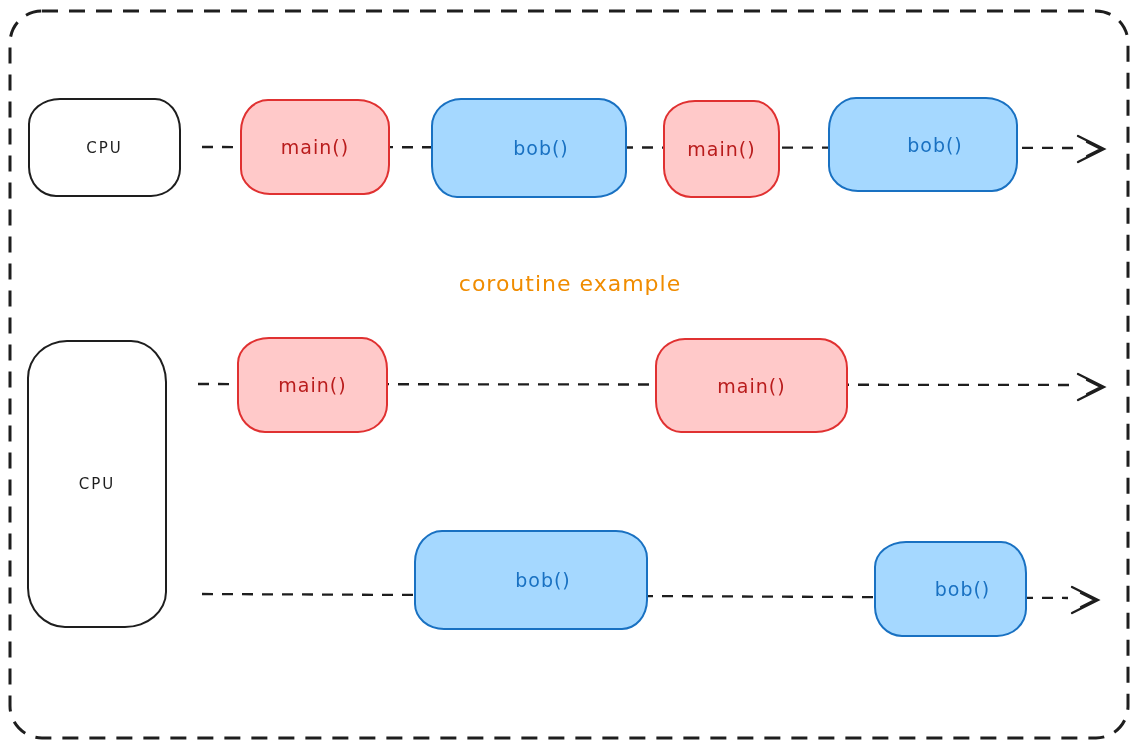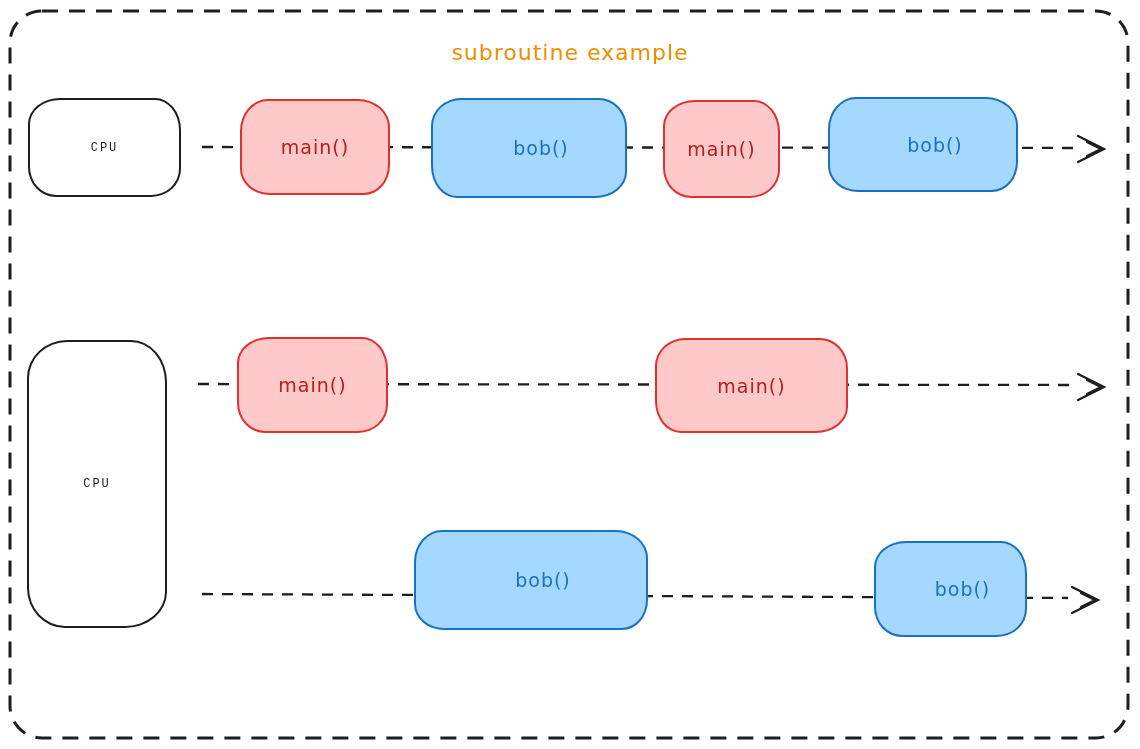--- a/index.html
+++ b/index.html
@@ -45,21 +45,21 @@
   }
   .node .label {
     font-size: 19px;
     letter-spacing: 1px;
     white-space: nowrap;
   }
   .r1 { border-radius: 32px 26px 30px 28px / 26px 32px 28px 30px; }
   .r2 { border-radius: 28px 32px 26px 30px / 32px 28px 30px 26px; }
   .r3 { border-radius: 30px 28px 32px 26px / 28px 30px 26px 32px; }
   .cpu  { border-color: #1e1e1e; color: #1e1e1e; background: #ffffff; }
-  .cpu .label { letter-spacing: 2px; font-size: 12px; font-family: Liberation Mono, monospace; }
+  .cpu .label { letter-spacing: 2px; font-size: 15px; }
   .main { border-color: #e03131; color: #b91c1c; background: #ffc9c9; }
   .bob  { border-color: #1971c2; color: #1971c2; background: #a5d8ff; padding-left: 24px; }
 </style>
 </head>
 <body>
 
 <div class="canvas">
 
   <svg class="wires" viewBox="0 0 1140 749" xmlns="http://www.w3.org/2000/svg">
     <rect x="10" y="11" width="1118" height="727" rx="32" fill="none" stroke="#1e1e1e" stroke-width="3" stroke-dasharray="16 11"></rect>
@@ -76,21 +76,20 @@
       <path d="M1087 380 L1101 387 L1087 394"></path>
     </g>
 
     <line x1="202" y1="594" x2="1068" y2="598" stroke="#1e1e1e" stroke-width="2.3" stroke-dasharray="11 9"></line>
     <g fill="none" stroke="#1e1e1e" stroke-width="2.3" stroke-linecap="round">
       <path d="M1072 587 L1098 600 L1072 613"></path>
       <path d="M1081 593 L1095 600 L1081 607"></path>
     </g>
   </svg>
 
-  <div class="section-title" style="top:40px;">subroutine example</div>
 
   <div class="node cpu r1" style="left:28px; top:98px; width:153px; height:99px;">
     <span class="label">CPU</span>
   </div>
 
   <div class="node main r2" style="left:240px; top:99px; width:150px; height:96px;">
     <span class="label">main()</span>
   </div>
 
   <div class="node bob r3" style="left:431px; top:98px; width:196px; height:100px;">
@@ -98,20 +97,21 @@
   </div>
 
   <div class="node main r1" style="left:663px; top:100px; width:117px; height:98px;">
     <span class="label">main()</span>
   </div>
 
   <div class="node bob r2" style="left:828px; top:97px; width:190px; height:95px;">
     <span class="label">bob()</span>
   </div>
 
+  <div class="section-title" style="top:271px;">coroutine example</div>
 
   <div class="node cpu r3" style="left:27px; top:340px; width:140px; height:288px; border-radius:40px 36px 42px 38px / 38px 42px 36px 40px;">
     <span class="label">CPU</span>
   </div>
 
   <div class="node main r1" style="left:237px; top:337px; width:151px; height:96px;">
     <span class="label">main()</span>
   </div>
 
   <div class="node main r3" style="left:655px; top:338px; width:193px; height:95px;">

